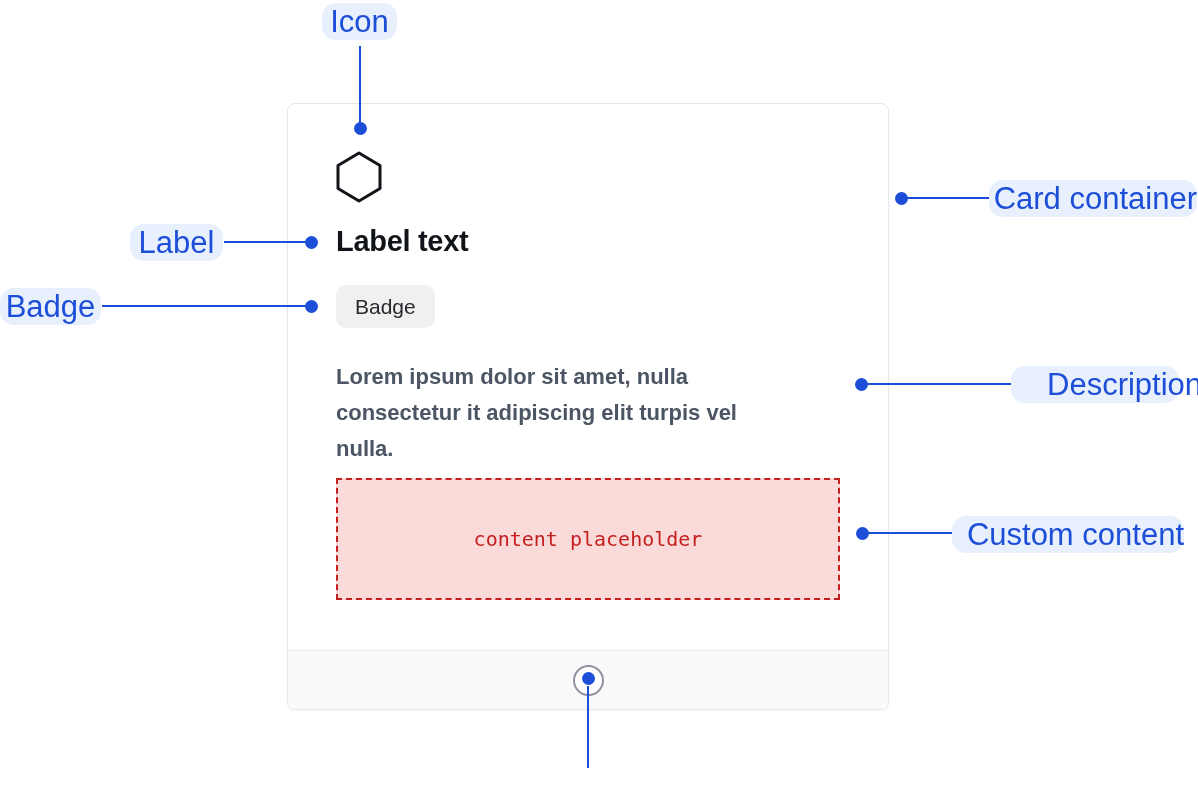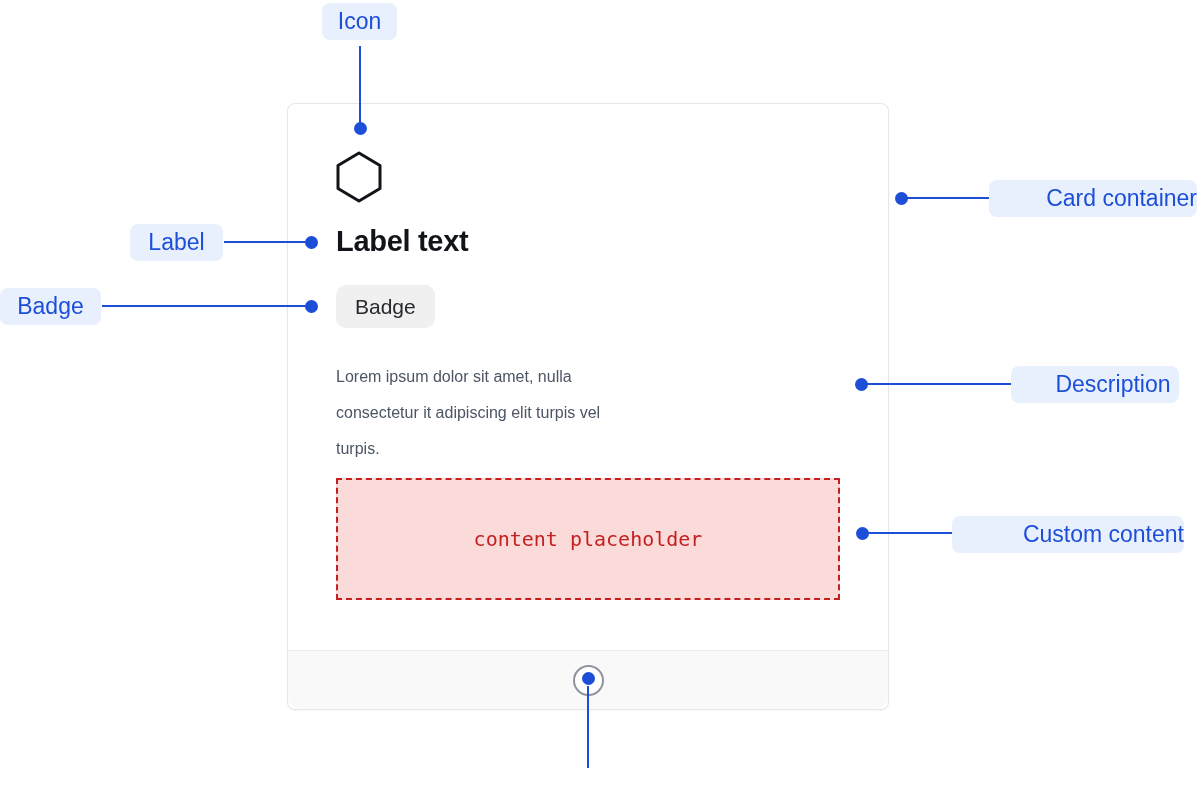--- a/index.html
+++ b/index.html
@@ -54,23 +54,24 @@
     background: var(--badge-bg);
     border-radius: 10px;
     font-size: 21px;
     color: #26292e;
     white-space: nowrap;
   }
   .card-description {
     position: absolute;
     left: 48px; top: 255px;
     width: 510px;
-    font-size: 16px;
+    font-size: 22px;
     line-height: 36px;
     color: #4b5563;
+    font-weight: bold;
   }
   .card-placeholder {
     position: absolute;
     left: 48px; top: 374px;
     width: 504px; height: 122px;
     background: var(--placeholder-bg);
     border: 2px dashed var(--placeholder-red);
     display: flex;
     align-items: center;
     justify-content: center;
@@ -96,23 +97,23 @@
     background: #ffffff;
   }
 
   
   .pill {
     position: absolute;
     height: 37px;
     line-height: 37px;
     text-align: center;
     background: var(--pill-bg);
-    border-radius: 8px;
+    border-radius: 14px;
     color: var(--accent-blue);
-    font-size: 23px;
+    font-size: 31px;
     font-weight: 500;
     white-space: nowrap;
   }
   .cline {
     position: absolute;
     background: var(--accent-blue);
   }
   .cdot {
     position: absolute;
     width: 13px; height: 13px;
@@ -160,21 +161,21 @@
       <polygon points="23,2 44,14.5 44,37.5 23,50 2,37.5 2,14.5" stroke="#111418" stroke-width="3" fill="none" stroke-linejoin="round"></polygon>
     </svg>
 
     <div class="card-title">Label text</div>
 
     <div class="card-badge">Badge</div>
 
     <div class="card-description">
       <div>Lorem ipsum dolor sit amet, nulla</div>
       <div>consectetur it adipiscing elit turpis vel</div>
-      <div>turpis.</div>
+      <div>nulla.</div>
     </div>
 
     <div class="card-placeholder">
       <span>content placeholder</span>
     </div>
 
     <div class="card-footer">
       <div class="control-circle"></div>
     </div>
   </div>

